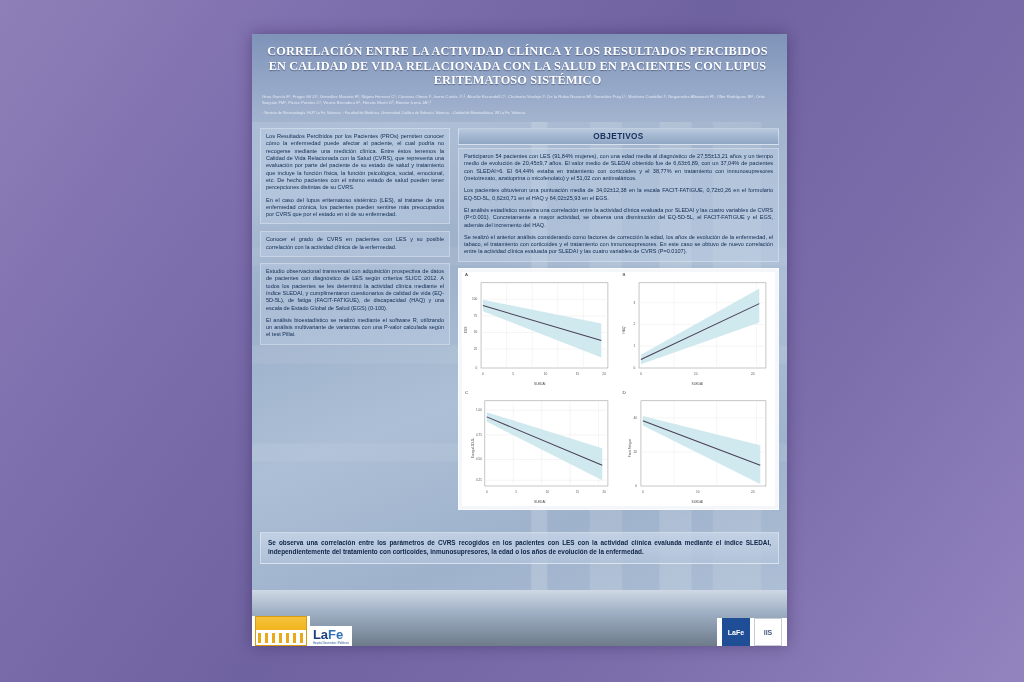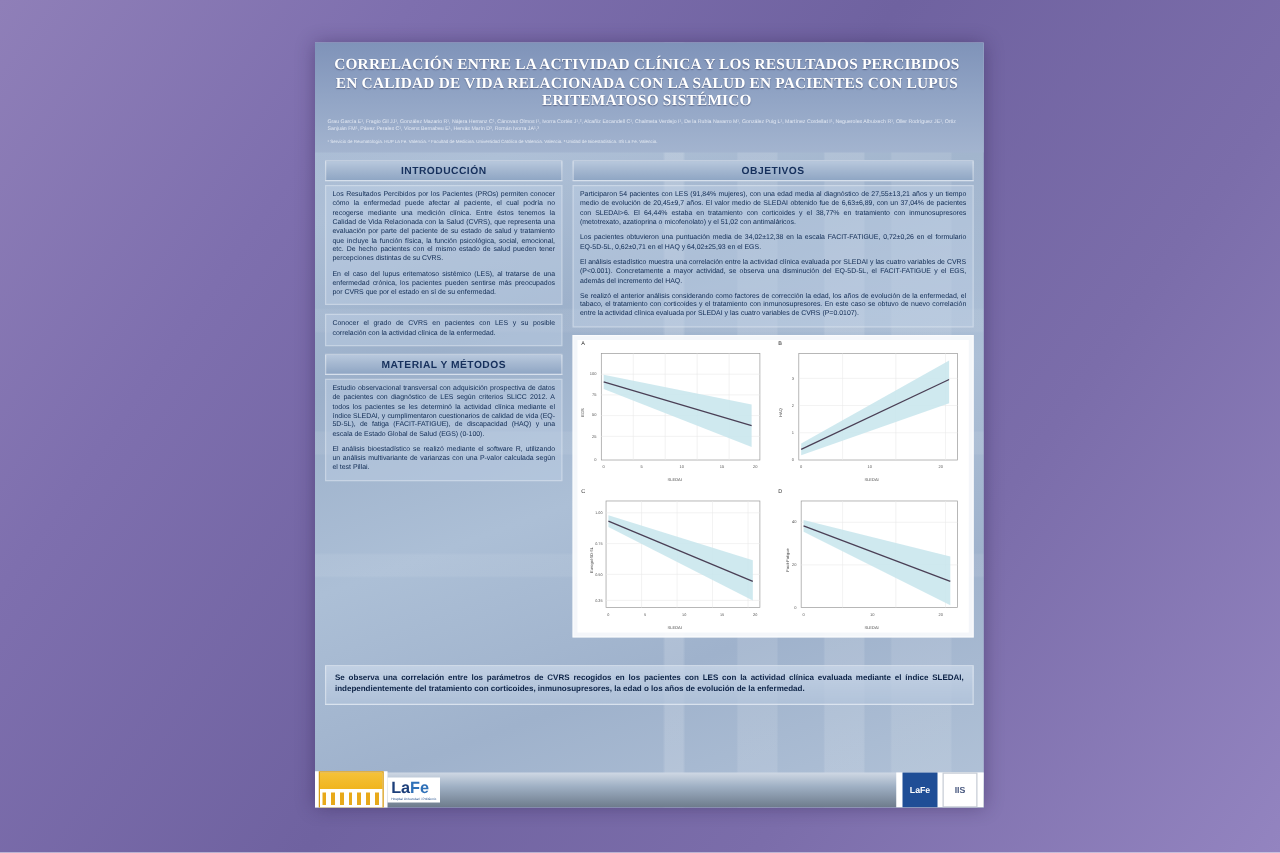--- a/index.html
+++ b/index.html
@@ -149,22 +149,22 @@
     text-align: center; padding: 3px 0; letter-spacing: .5px;
   }
   #concl-body {
     color: #0c2245; font-weight: bold;
     font-size: 6.4px; line-height: 9.2px;
     padding: 5px 7px 6px 7px; text-align: justify;
   }
   
   #footer {
     position: absolute; left: 0; bottom: 0; z-index: 3;
-    width: 100%; height: 28px;
-    display: flex; align-items: center;
+    width: 100%; height: 56px;
+    display: flex; align-items: flex-end;
     background: linear-gradient(180deg, #cfd8e4 0%, #9fb0c4 40%, #6d7b8b 100%);
   }
   .logo-gva {
     width: 58px; background: #ffffff;
     display:flex; align-items:center; justify-content:center; flex:none;
   }
   .gva-mark {
     width: 52px; height: 30px;
     background: linear-gradient(180deg,#f5c23a 0%, #f0b51f 46%, #ffffff 46%, #ffffff 100%);
     border: 1px solid #d79b10;
@@ -223,31 +223,29 @@
   <div id="header">
     <div id="title">CORRELACIÓN ENTRE LA ACTIVIDAD CLÍNICA Y LOS RESULTADOS PERCIBIDOS EN CALIDAD DE VIDA RELACIONADA CON LA SALUD EN PACIENTES CON LUPUS ERITEMATOSO SISTÉMICO</div>
     <div id="authors">Grau García E¹, Fragio Gil JJ¹, González Mazario R¹, Nájera Herranz C¹, Cánovas Olmos I¹, Ivorra Cortés J¹,², Alcañiz Escandell C¹, Chalmeta Verdejo I¹, De la Rubia Navarro M¹, González Puig L¹, Martínez Cordellat I¹, Negueroles Albuixech R¹, Oller Rodríguez JE¹, Ortiz Sanjuán FM¹, Pávez Perales C¹, Vicens Bernabeu E¹, Hervás Marín D³, Román Ivorra JA¹,³</div>
     <div id="affil">¹ Servicio de Reumatología. HUP La Fe. Valencia. ² Facultad de Medicina. Universidad Católica de Valencia. Valencia. ³ Unidad de Bioestadística. IIS La Fe. Valencia.</div>
   </div>
 
   <div id="columns">
 
     <div class="col-left">
 
-      <div class="sec-head">INTRODUCCIÓN</div>
       <div class="sec-body">
         <p>Los Resultados Percibidos por los Pacientes (PROs) permiten conocer cómo la enfermedad puede afectar al paciente, el cual podría no recogerse mediante una medición clínica. Entre éstos tenemos la Calidad de Vida Relacionada con la Salud (CVRS), que representa una evaluación por parte del paciente de su estado de salud y tratamiento que incluye la función física, la función psicológica, social, emocional, etc. De hecho pacientes con el mismo estado de salud pueden tener percepciones distintas de su CVRS.</p>
         <p>En el caso del lupus eritematoso sistémico (LES), al tratarse de una enfermedad crónica, los pacientes pueden sentirse más preocupados por CVRS que por el estado en sí de su enfermedad.</p>
       </div>
 
       <div class="sec-body tight">
         <p>Conocer el grado de CVRS en pacientes con LES y su posible correlación con la actividad clínica de la enfermedad.</p>
       </div>
 
-      <div class="sec-head">MATERIAL Y MÉTODOS</div>
       <div class="sec-body">
         <p>Estudio observacional transversal con adquisición prospectiva de datos de pacientes con diagnóstico de LES según criterios SLICC 2012. A todos los pacientes se les determinó la actividad clínica mediante el índice SLEDAI, y cumplimentaron cuestionarios de calidad de vida (EQ-5D-5L), de fatiga (FACIT-FATIGUE), de discapacidad (HAQ) y una escala de Estado Global de Salud (EGS) (0-100).</p>
         <p>El análisis bioestadístico se realizó mediante el software R, utilizando un análisis multivariante de varianzas con una P-valor calculada según el test Pillai.</p>
       </div>
     </div>
 
     <div class="col-right">
 
       <div class="sec-head">OBJETIVOS</div>
       <div class="sec-body" style="margin-bottom:0;">

